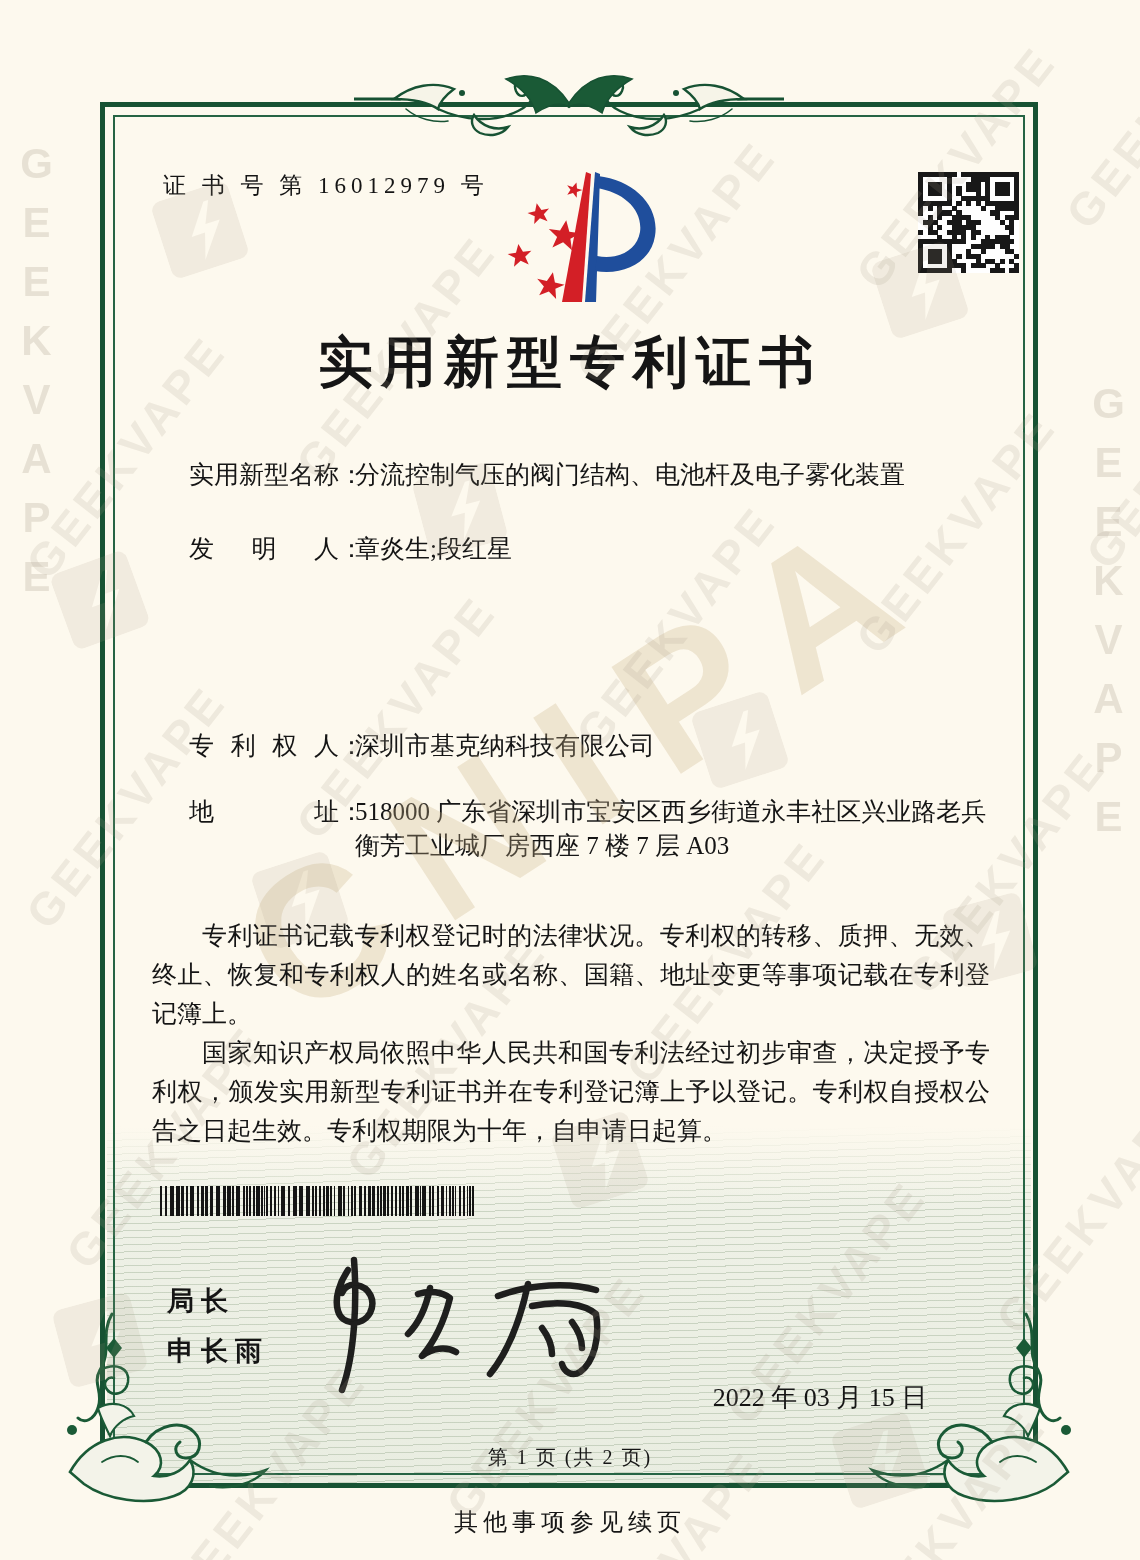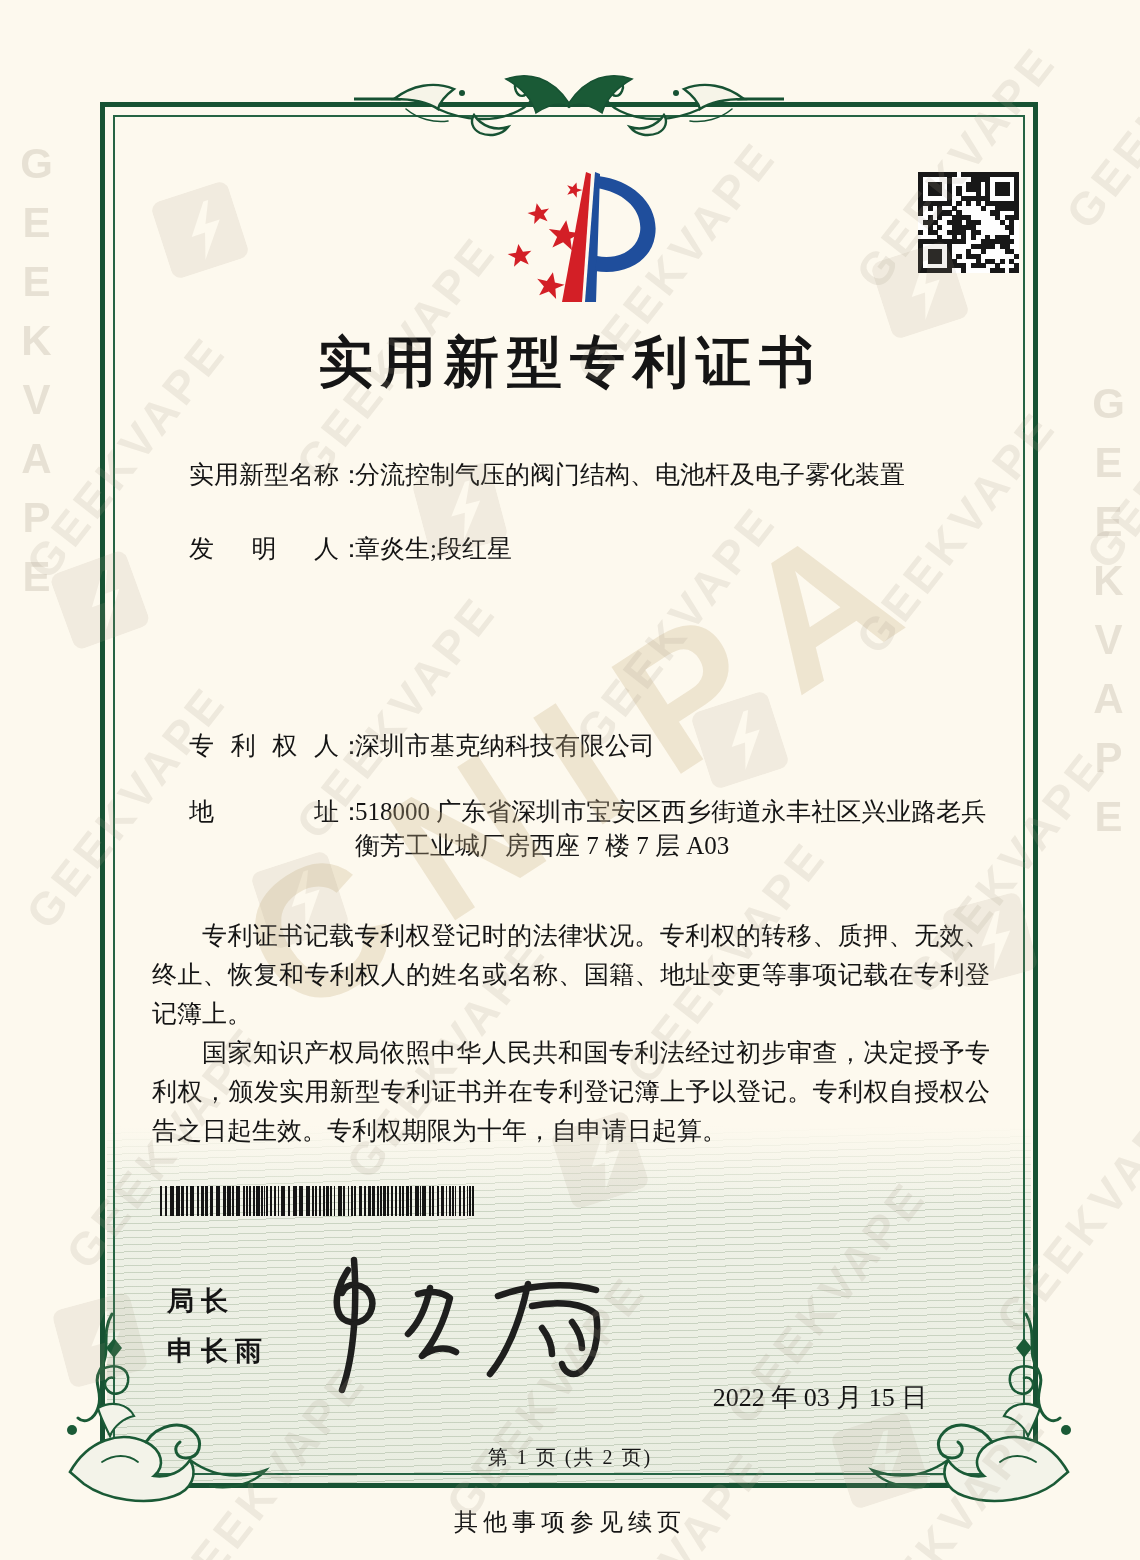--- a/index.html
+++ b/index.html
@@ -179,20 +179,21 @@
       <path d="M44,96 C58,88 74,92 80,104 C70,106 60,114 56,124 C50,112 46,104 44,96 Z" fill="#f3f3e9" stroke-width="2.2"></path>
       <path d="M16,160 C34,128 66,118 92,130 C108,138 112,154 100,164 C114,166 128,160 136,148 C144,162 138,178 120,184 C92,194 52,188 30,172 Z" fill="#f3f3e9" stroke-width="2.6"></path>
       <path d="M92,130 C104,112 128,108 140,120 C150,130 146,146 132,146 C122,146 118,136 126,130" stroke-width="3"></path>
       <path d="M136,148 C158,164 184,168 212,158 C200,172 176,178 156,174" stroke-width="2.4"></path>
       <path d="M60,26 l8,10 -8,10 -8,-10 Z" fill="#1a5a36" stroke="none"></path>
       <circle cx="18" cy="118" r="5" fill="#1a5a36" stroke="none"></circle>
       <path d="M48,150 C60,142 74,142 84,150" stroke-width="1.8"></path>
     </g>
   </svg>
 
+  <div id="cert-no" class="content">证 书 号 第 16012979 号</div>
 
   <svg id="logo" class="content" width="175" height="152" viewBox="0 0 175 152">
     <defs>
       <path id="star" d="M0,-10 L2.94,-3.09 10,-3.09 4.2,1.18 6.18,8.09 0,4 -6.18,8.09 -4.2,1.18 -10,-3.09 -2.94,-3.09 Z"></path>
     </defs>
     <g fill="#d31f26">
       <use href="#star" transform="translate(82,26) scale(0.8) rotate(18)"></use>
       <use href="#star" transform="translate(47,50) scale(1.1) rotate(-12)"></use>
       <use href="#star" transform="translate(72,72) scale(1.6) rotate(8)"></use>
       <use href="#star" transform="translate(28,92) scale(1.2) rotate(-8)"></use>

